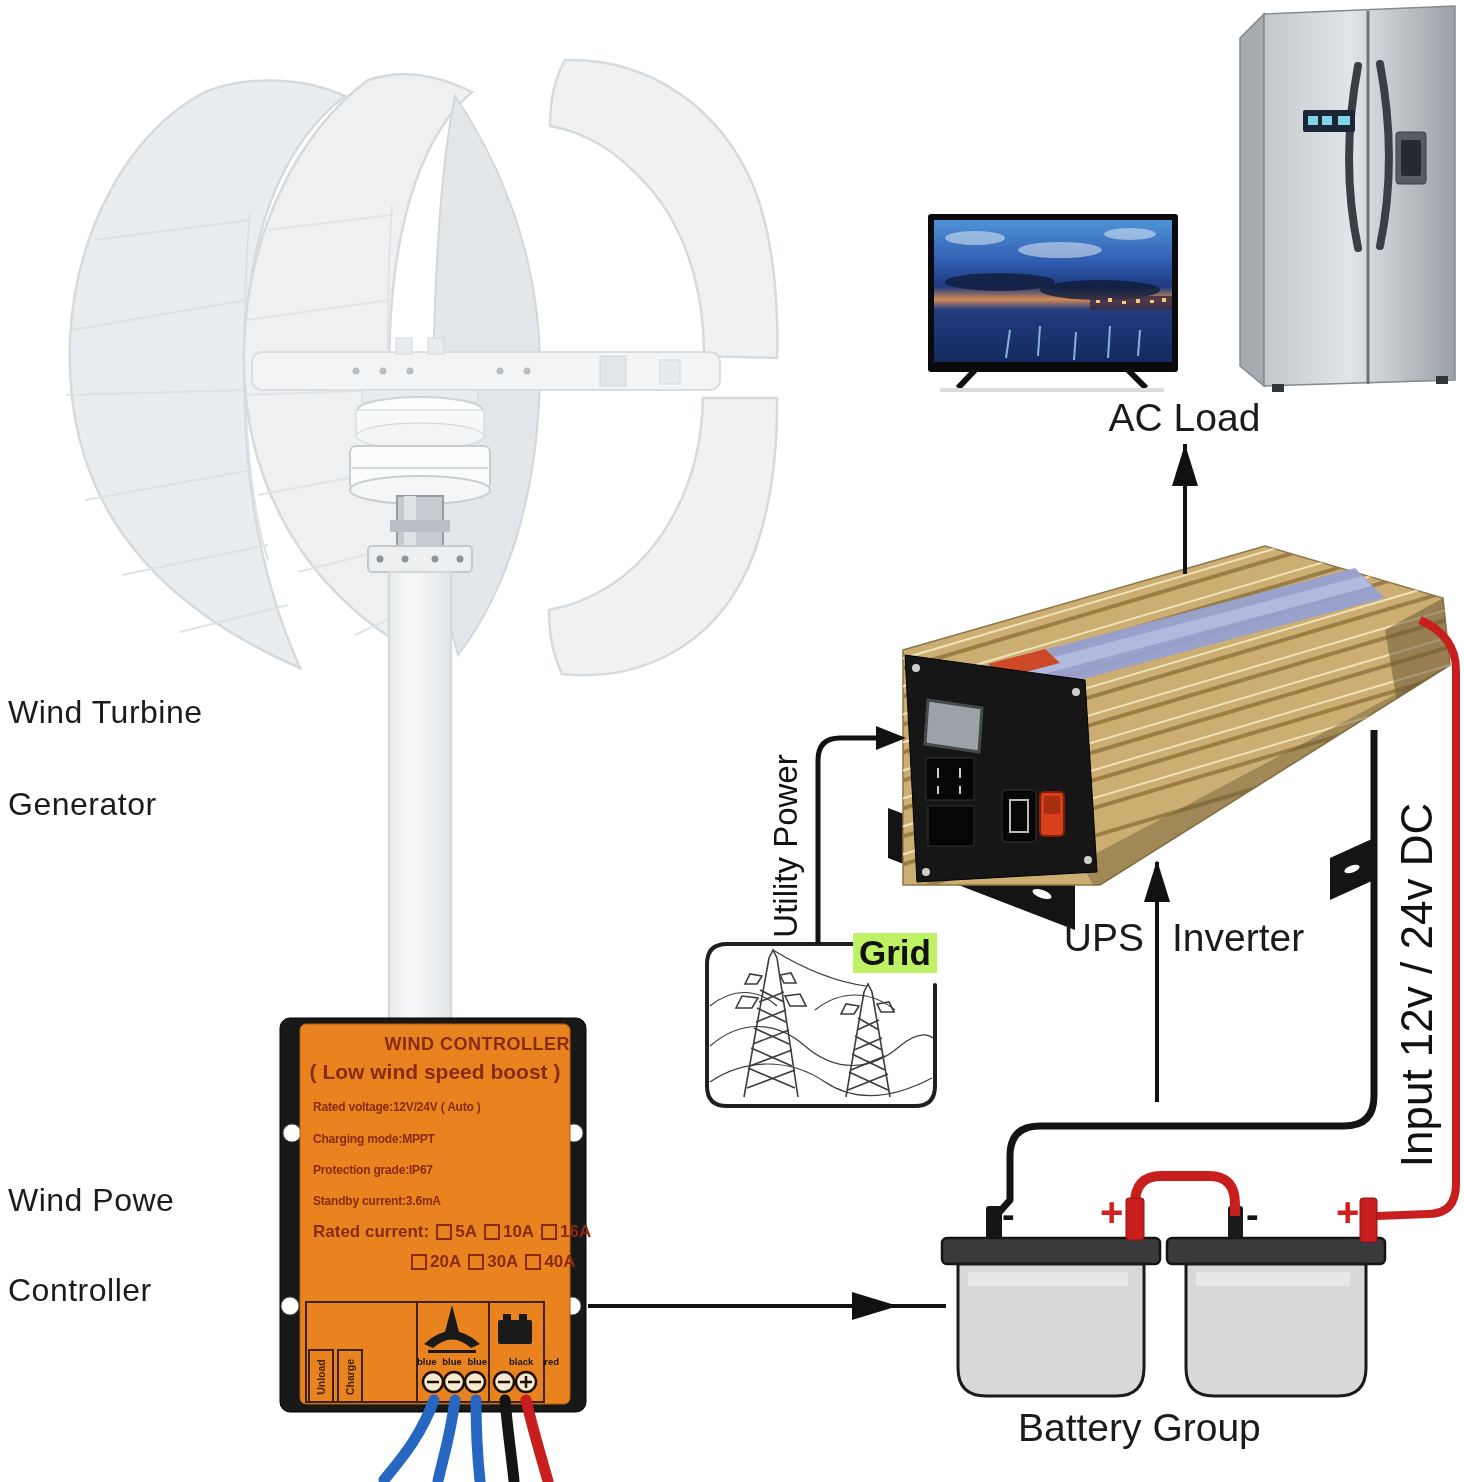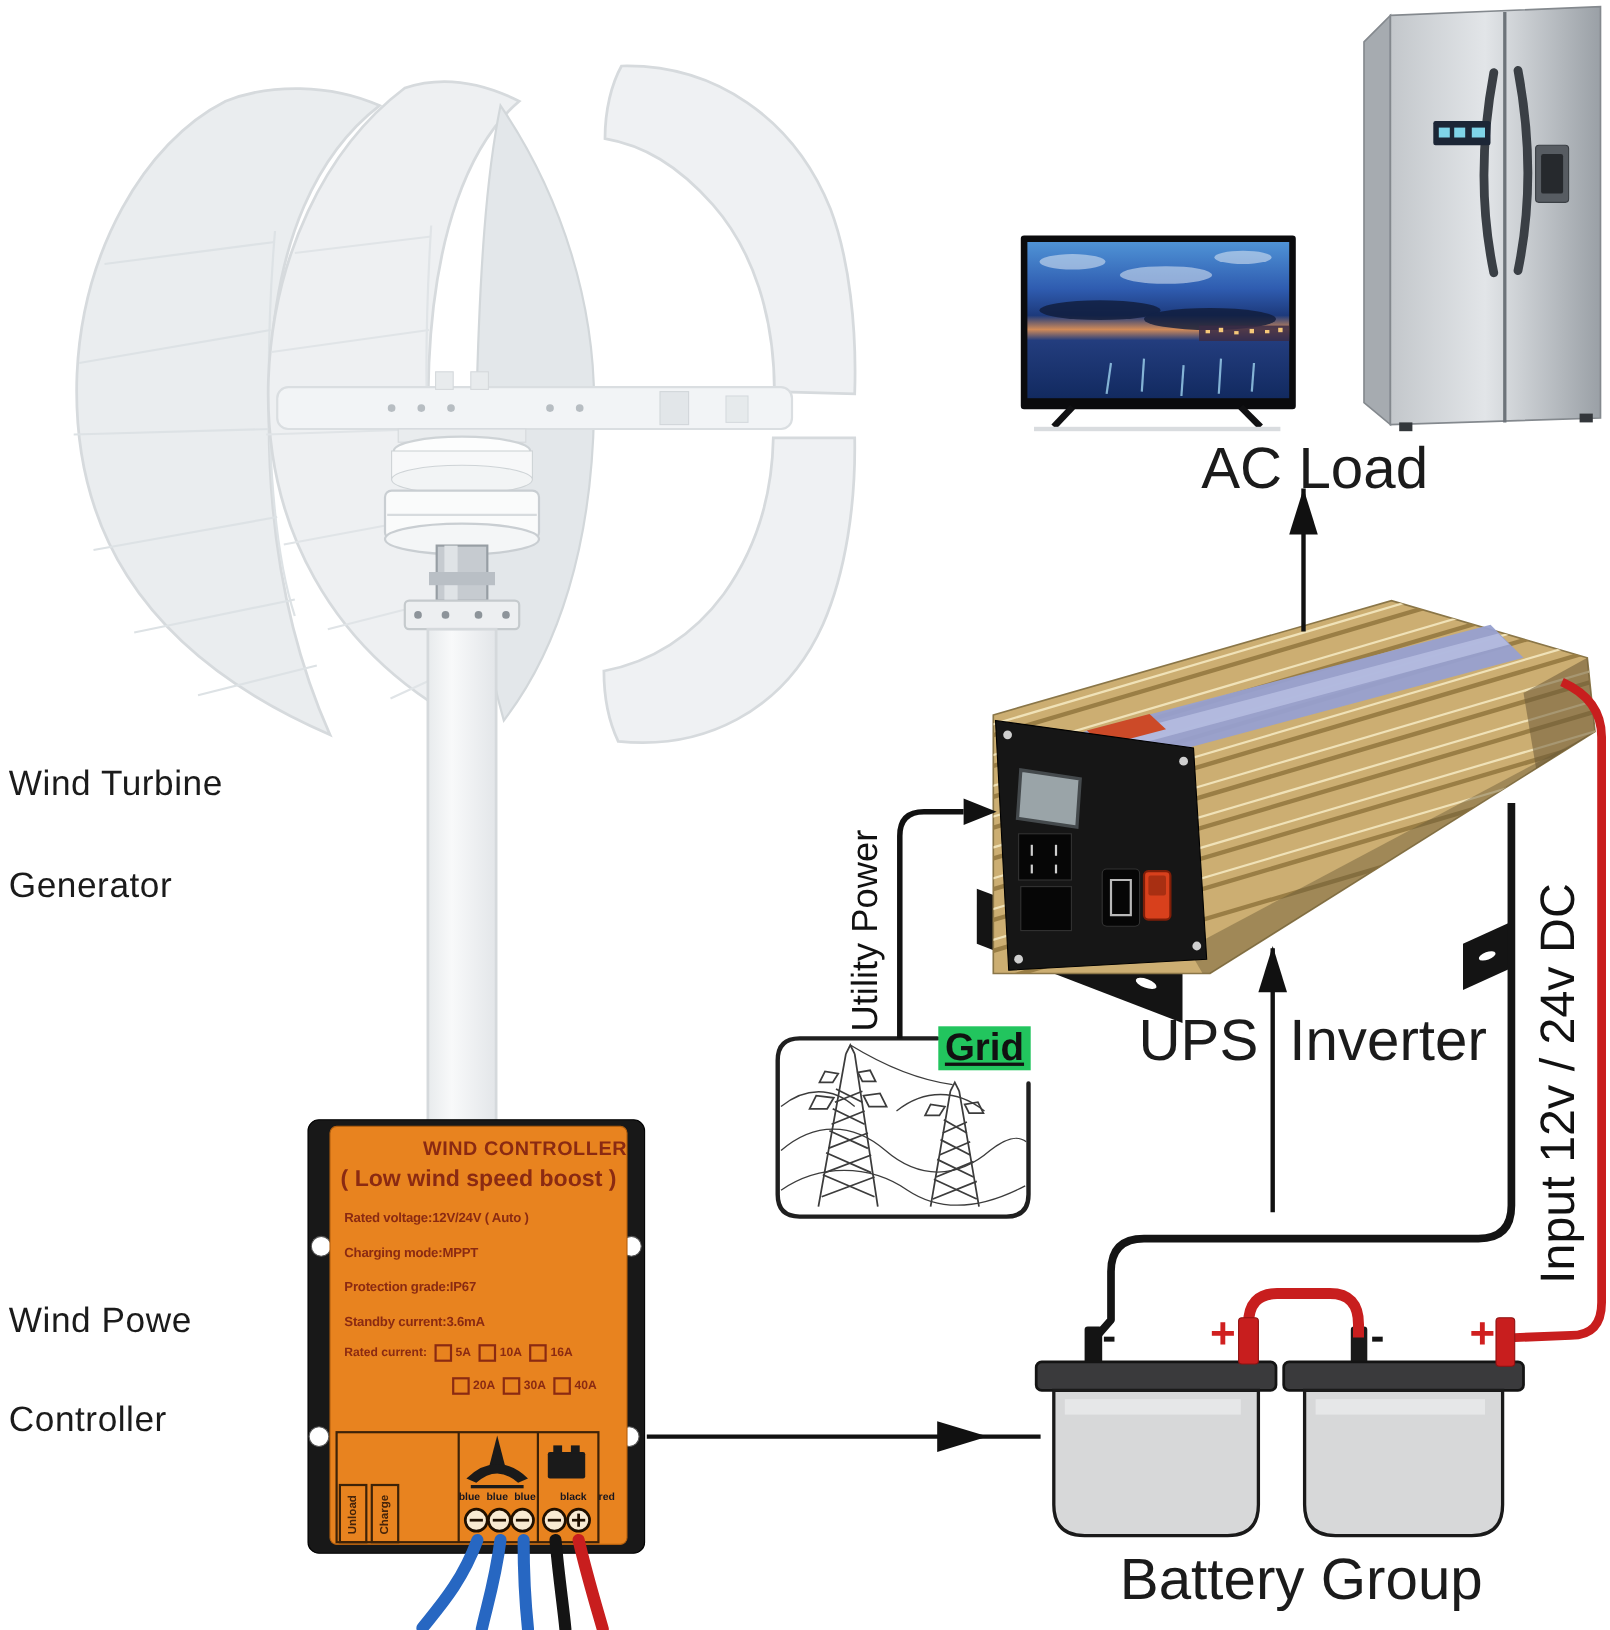--- a/index.html
+++ b/index.html
@@ -11,30 +11,30 @@
     --label-black:#1B1B1B;
   }
   html,body{margin:0;padding:0;background:#ffffff;}
   #canvas{
     position:relative;width:1464px;height:1482px;background:#ffffff;overflow:hidden;
     font-family:"Liberation Sans", sans-serif;
   }
   #art{position:absolute;left:0;top:0;}
   .abs{position:absolute;white-space:nowrap;}
   .main-label{color:var(--label-black);font-size:32px;letter-spacing:0.5px;}
-  .big-label{color:var(--label-black);font-size:53px;}
+  .big-label{color:var(--label-black);font-size:39px;}
   .rot{transform:translate(-50%,-50%) rotate(-90deg);transform-origin:center center;}
-  .grid-label{color:#111;font-size:35px;font-weight:700;background:#22c55e;padding:0 6px;text-decoration:underline;}
+  .grid-label{color:#111;font-size:35px;font-weight:700;background:#bef264;padding:0 6px;}
   .util-label{color:#111;font-size:33px;}
   .input-label{color:#111;font-size:44px;}
   .ctl{color:var(--controller-text);font-weight:700;}
   .ctl-title{font-size:18px;letter-spacing:.5px;width:270px;text-align:right;}
   .ctl-sub{font-size:21px;width:270px;text-align:center;}
   .ctl-spec{font-size:12px;letter-spacing:-0.2px;}
-  .ctl-row{display:flex;align-items:center;font-size:11px;}
+  .ctl-row{display:flex;align-items:center;font-size:17px;}
   .cb{display:inline-block;width:12px;height:12px;border:2.5px solid var(--controller-text);margin-right:3px;flex:none;}
   .opt{display:inline-flex;align-items:center;margin-left:7px;}
   .term-lbl{font-size:9.5px;font-weight:700;color:#15151f;display:flex;justify-content:space-between;}
   .term-rot{font-size:10.5px;font-weight:700;color:#46240a;}
   .pol{font-weight:700;}
   .pol-neg{color:var(--wire-black);font-size:38px;}
   .pol-pos{color:#D02020;font-size:40px;}
 </style>
 </head>
 <body>

